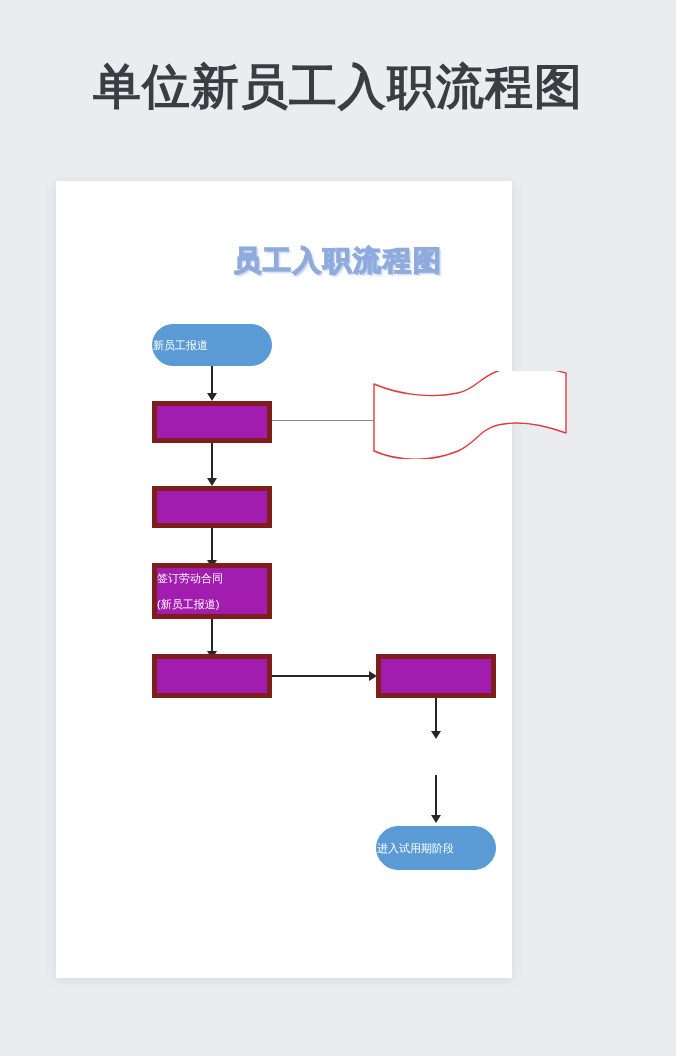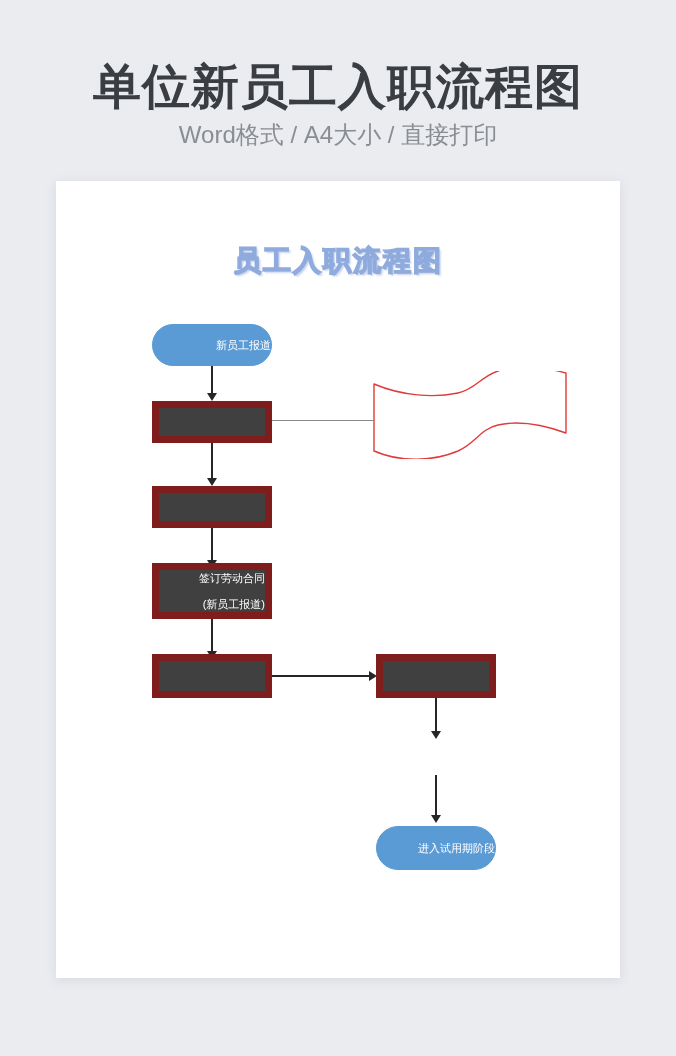--- a/index.html
+++ b/index.html
@@ -39,21 +39,21 @@
     color: #8a8d93;
     line-height: 34px;
     margin: 6px 0 0 0;
     font-weight: normal;
   }
   
   .doc-card {
     position: absolute;
     left: 56px;
     top: 181px;
-    width: 564px;
+    width: 456px;
     height: 797px;
     background: #ffffff;
     box-shadow: 0 2px 10px rgba(120,130,150,0.18);
   }
   .canvas {
     position: absolute;
     inset: 0;
   }
   
   .diagram-title {
@@ -70,30 +70,30 @@
     text-shadow:
        1px 1px 0 #c5d3ee,
        2px 2px 2px rgba(143,170,220,0.55);
   }
   
   .node {
     position: absolute;
     box-sizing: border-box;
     display: flex;
     flex-direction: column;
-    align-items: flex-end;
+    align-items: flex-start;
     justify-content: center;
     color: #ffffff;
     font-size: 11px;
     line-height: 20px;
     text-align: center;
   }
   .node.green {
-    background: #404040;
-    border: 7px solid #7f1d1d;
+    background: #a21caf;
+    border: 5px solid #7f1d1d;
   }
   .node.blue {
     background: #5b9bd5;
     border: 1px solid #5b9bd5;
     border-radius: 22px;
   }
   .node .line2 {
     margin-top: 6px;
   }
   
@@ -131,21 +131,20 @@
     height: 88px;
   }
 </style>
 </head>
 <body>
 
 <div class="page">
 
   <div class="header">
     <div class="main-title">单位新员工入职流程图</div>
-    <div class="sub-title">Word格式 / A4大小 / 直接打印</div>
   </div>
 
   <div class="doc-card">
     <div class="canvas">
 
       <div class="diagram-title">员工入职流程图</div>
 
       <div class="wave-banner">
         <svg width="196" height="88" viewBox="0 0 196 88" xmlns="http://www.w3.org/2000/svg">
           <path d="M2,13 C2,13 2,13 2,13 L2,80

